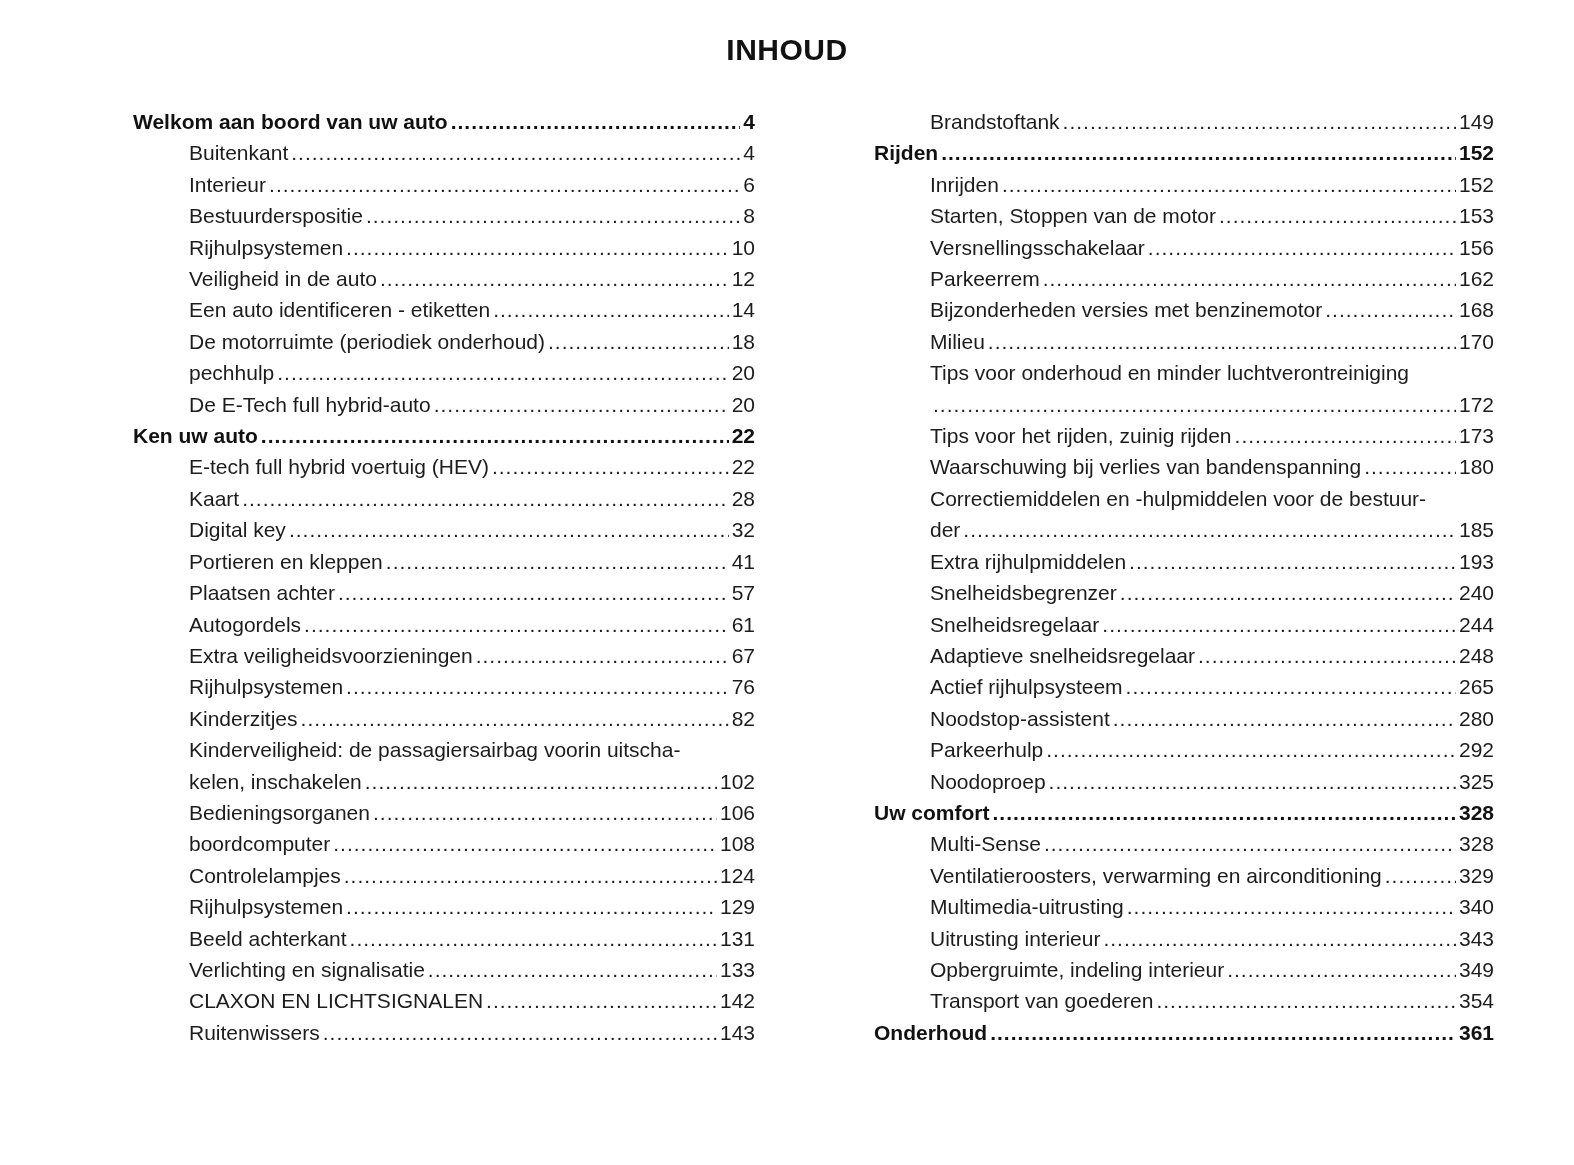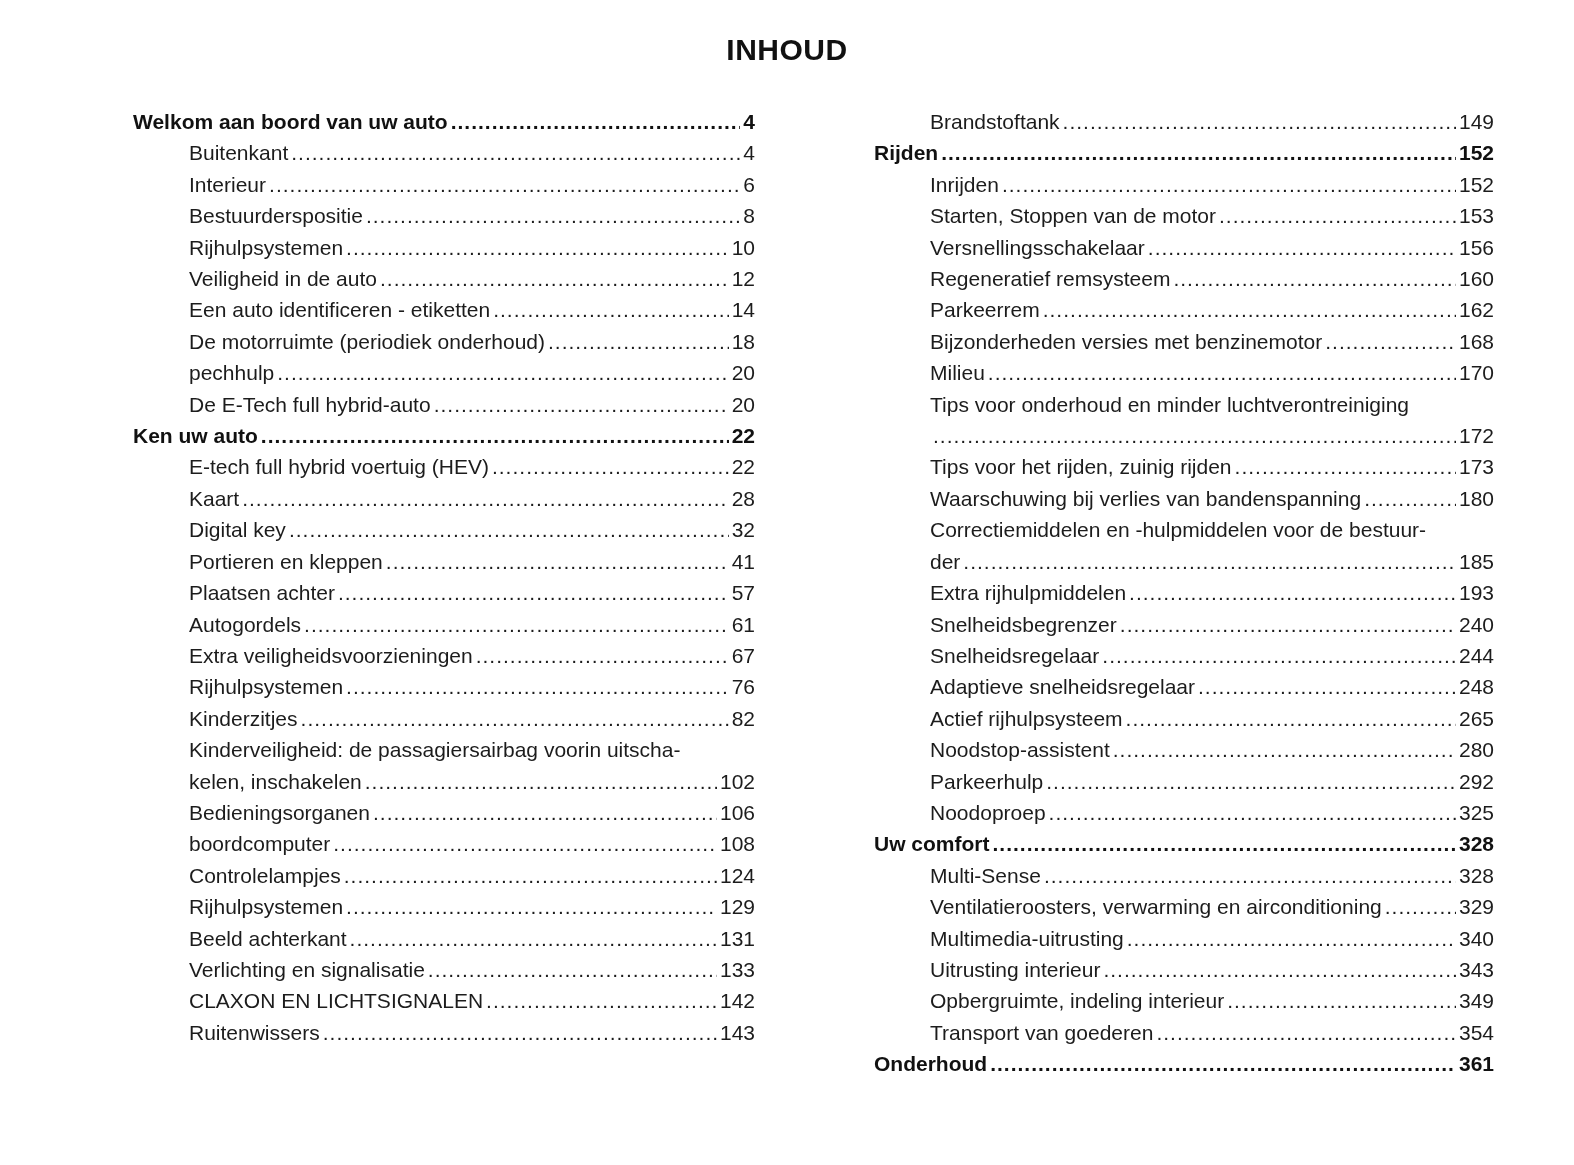--- a/index.html
+++ b/index.html
@@ -376,28 +376,20 @@
 
   <div class="entry sub">
 
     <div class="line">
       <span class="label">Versnellingsschakelaar</span>
       <span class="dots"></span>
       <span class="page-num">156</span>
     </div>
   </div>
 
-  <div class="entry sub">
-
-    <div class="line">
-      <span class="label">Regeneratief remsysteem</span>
-      <span class="dots"></span>
-      <span class="page-num">160</span>
-    </div>
-  </div>
 
   <div class="entry sub">
 
     <div class="line">
       <span class="label">Parkeerrem</span>
       <span class="dots"></span>
       <span class="page-num">162</span>
     </div>
   </div>
 

